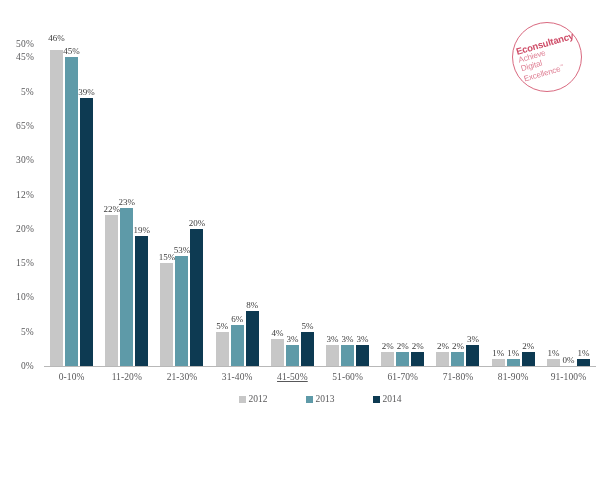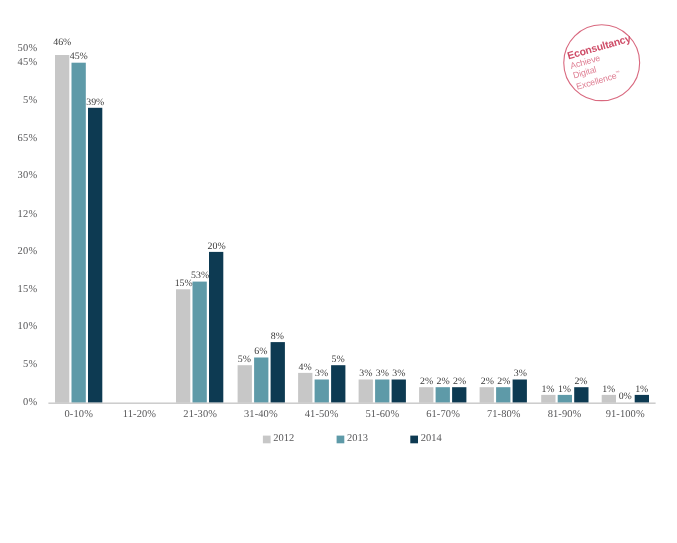--- a/index.html
+++ b/index.html
@@ -222,20 +222,30 @@
       <div class="bar-group" style="left: 0px; width: 55.2px;">
         <div class="bars-row">
           <div class="bar s2012" style="left: 6.1px; height: 315.56px; background: rgb(199, 199, 199);"></div>
           <div class="bar-label" style="left: -0.4px; bottom: 323px;">46%</div>
           <div class="bar s2013" style="left: 21.1px; height: 308.7px; background: rgb(94, 154, 168);"></div>
           <div class="bar-label" style="left: 14.6px; bottom: 309.7px;">45%</div>
           <div class="bar s2014" style="left: 36.1px; height: 267.54px; background: rgb(13, 58, 82);"></div>
           <div class="bar-label" style="left: 29.6px; bottom: 268.54px;">39%</div>
         </div>
       </div>
+      <div class="bar-group" style="left: 55.2px; width: 55.2px;">
+        <div class="bars-row">
+          <div class="bar s2012" style="left: 6.1px; height: 150.92px; background: rgb(199, 199, 199);"></div>
+          <div class="bar-label" style="left: -0.4px; bottom: 151.92px;">22%</div>
+          <div class="bar s2013" style="left: 21.1px; height: 157.78px; background: rgb(94, 154, 168);"></div>
+          <div class="bar-label" style="left: 14.6px; bottom: 158.78px;">23%</div>
+          <div class="bar s2014" style="left: 36.1px; height: 130.34px; background: rgb(13, 58, 82);"></div>
+          <div class="bar-label" style="left: 29.6px; bottom: 131.34px;">19%</div>
+        </div>
+      </div>
       <div class="bar-group" style="left: 110.4px; width: 55.2px;">
         <div class="bars-row">
           <div class="bar s2012" style="left: 6.1px; height: 102.9px; background: rgb(199, 199, 199);"></div>
           <div class="bar-label" style="left: -0.4px; bottom: 103.9px;">15%</div>
           <div class="bar s2013" style="left: 21.1px; height: 109.76px; background: rgb(94, 154, 168);"></div>
           <div class="bar-label" style="left: 14.6px; bottom: 110.76px;">53%</div>
           <div class="bar s2014" style="left: 36.1px; height: 137.2px; background: rgb(13, 58, 82);"></div>
           <div class="bar-label" style="left: 29.6px; bottom: 138.2px;">20%</div>
         </div>
       </div>
@@ -310,21 +320,21 @@
       </div>
     </div>
 
   <div id="axis-baseline"></div>
 
   <div id="x-axis-labels">
       <div class="x-cat" style="left: 41.6px;">0-10%</div>
       <div class="x-cat" style="left: 96.8px;">11-20%</div>
       <div class="x-cat" style="left: 152px;">21-30%</div>
       <div class="x-cat" style="left: 207.2px;">31-40%</div>
-      <div class="x-cat" style="left: 262.4px;">41-50%</div>
+      <div class="x-cat" style="left: 262.4px; text-decoration: underline;">41-50%</div>
       <div class="x-cat" style="left: 317.6px;">51-60%</div>
       <div class="x-cat" style="left: 372.8px;">61-70%</div>
       <div class="x-cat" style="left: 428px;">71-80%</div>
       <div class="x-cat" style="left: 483.2px;">81-90%</div>
       <div class="x-cat" style="left: 538.4px; text-align: center;">91-100%</div>
     </div>
 
   <div id="legend">
       <div class="legend-item">
         <span class="legend-swatch s2012" style="background: rgb(199, 199, 199);"></span>

